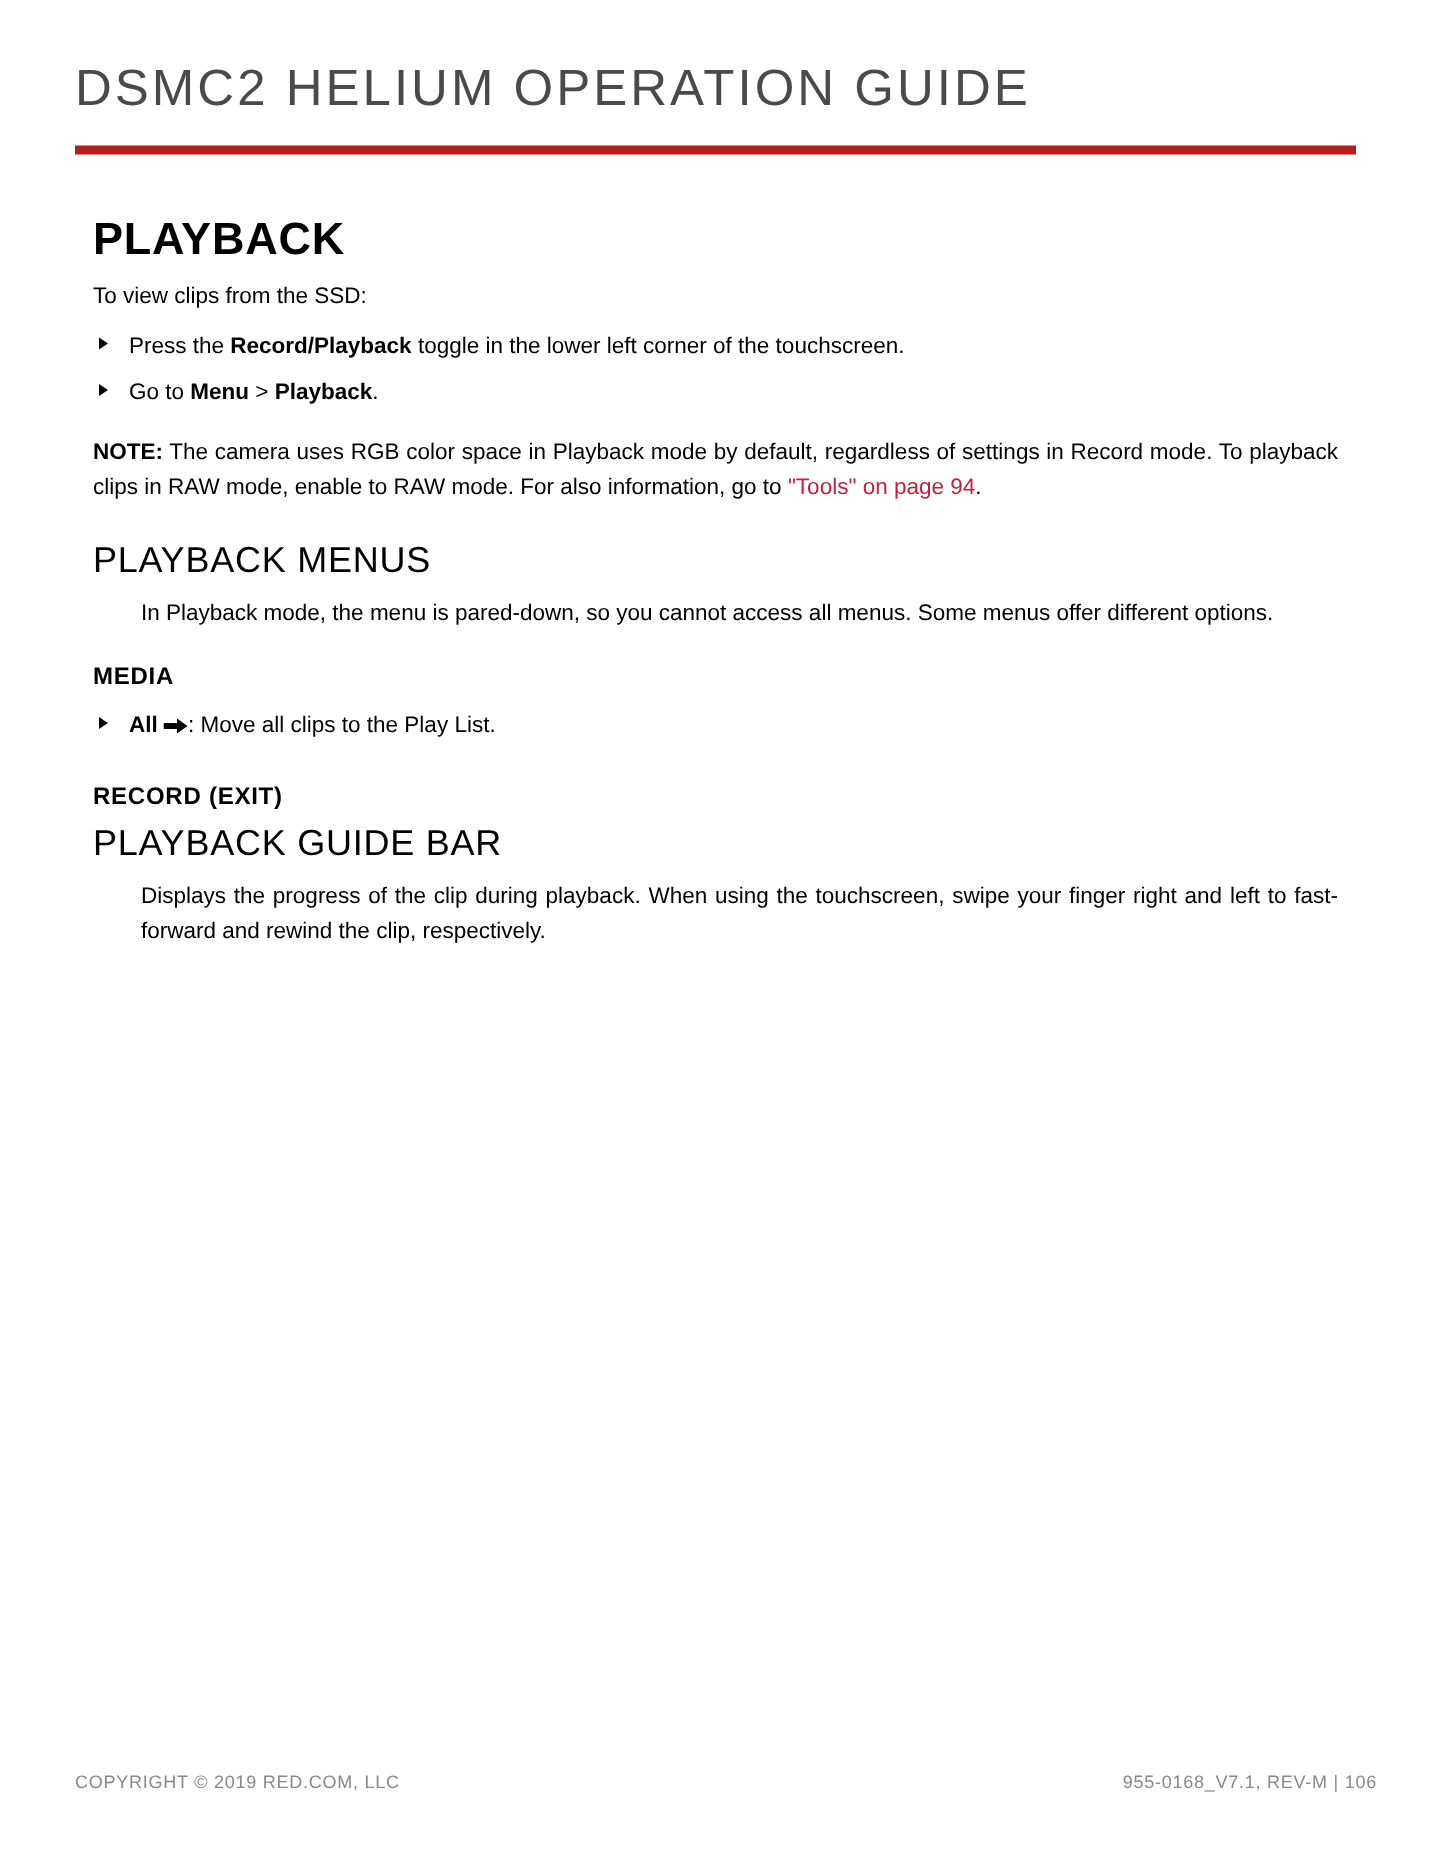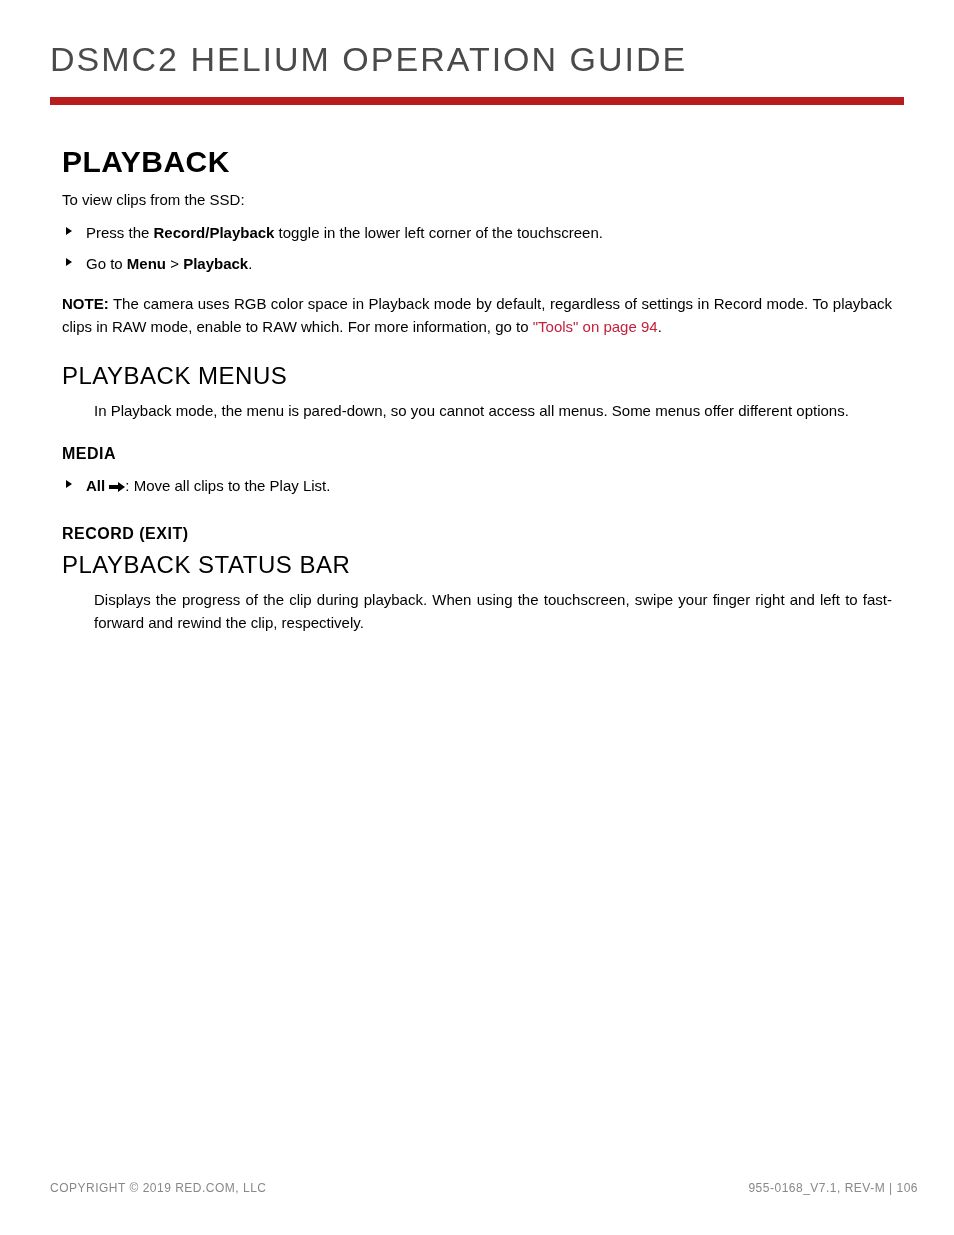--- a/index.html
+++ b/index.html
@@ -15,21 +15,21 @@
       color: #000;
       position: relative;
       padding: 40px 50px 50px 50px;
     }
     .header-title {
       font-size: 34px;
       font-weight: 300;
       letter-spacing: 2px;
       color: #4a4a4a;
       padding-bottom: 18px;
-      border-bottom: 8px solid #b91c1c;
+      border-bottom: 6px solid #b91c1c;
       margin-bottom: 40px;
     }
     .content {
       padding: 0 12px;
     }
     h1.section-title {
       font-size: 30px;
       font-weight: 900;
       letter-spacing: 0.5px;
       margin-bottom: 12px;
@@ -130,21 +130,21 @@
   <ul class="bullet-list">
     <li>
       <span>Press the </span><span class="bold">Record/Playback</span><span> toggle in the lower left corner of the touchscreen.</span>
     </li>
     <li>
       <span>Go to </span><span class="bold">Menu</span><span> &gt; </span><span class="bold">Playback</span><span>.</span>
     </li>
   </ul>
 
   <p class="note-para">
-    <span class="bold">NOTE:</span><span> The camera uses RGB color space in Playback mode by default, regardless of settings in Record mode. To playback clips in RAW mode, enable to RAW which. For more information, go to </span><span class="link-red">"Tools" on page 94</span><span>.</span>
+    <span class="bold">NOTE:</span><span> The camera uses RGB color space in Playback mode by default, regardless of settings in Record mode. To playback clips in RAW mode, enable to RAW mode. For also information, go to </span><span class="link-red">"Tools" on page 94</span><span>.</span>
   </p>
 
   <h2 class="subsection-title">PLAYBACK MENUS</h2>
   <div class="para-block">
     <p class="para">In Playback mode, the menu is pared-down, so you cannot access all menus. Some menus offer different options.</p>
   </div>
 
   <h3 class="subsub-title">MEDIA</h3>
 
   <ul class="bullet-list">
@@ -152,21 +152,21 @@
       <span class="bold">All</span> <span class="arrow-icon"><svg viewBox="0 0 16 12">
             <path d="M0 4 L9 4 L9 1 L16 6 L9 11 L9 8 L0 8 Z" fill="#000"></path>
           </svg></span><span>: Move all clips to the Play List.</span>
     </li>
   </ul>
 
   <div style="height:10px"></div>
 
   <h3 class="subsub-title">RECORD (EXIT)</h3>
 
-  <h2 class="subsection-title">PLAYBACK STATUS BAR</h2>
+  <h2 class="subsection-title">PLAYBACK GUIDE BAR</h2>
   <p class="para">Displays the progress of the clip during playback. When using the touchscreen, swipe your finger right and left to fast-forward and rewind the clip, respectively.</p>
 
 </div>
 
 <div class="footer">
   <span>COPYRIGHT © 2019 RED.COM, LLC</span>
   <span>955-0168_V7.1, REV-M  |  106</span>
 </div>
 
 </body></html>

